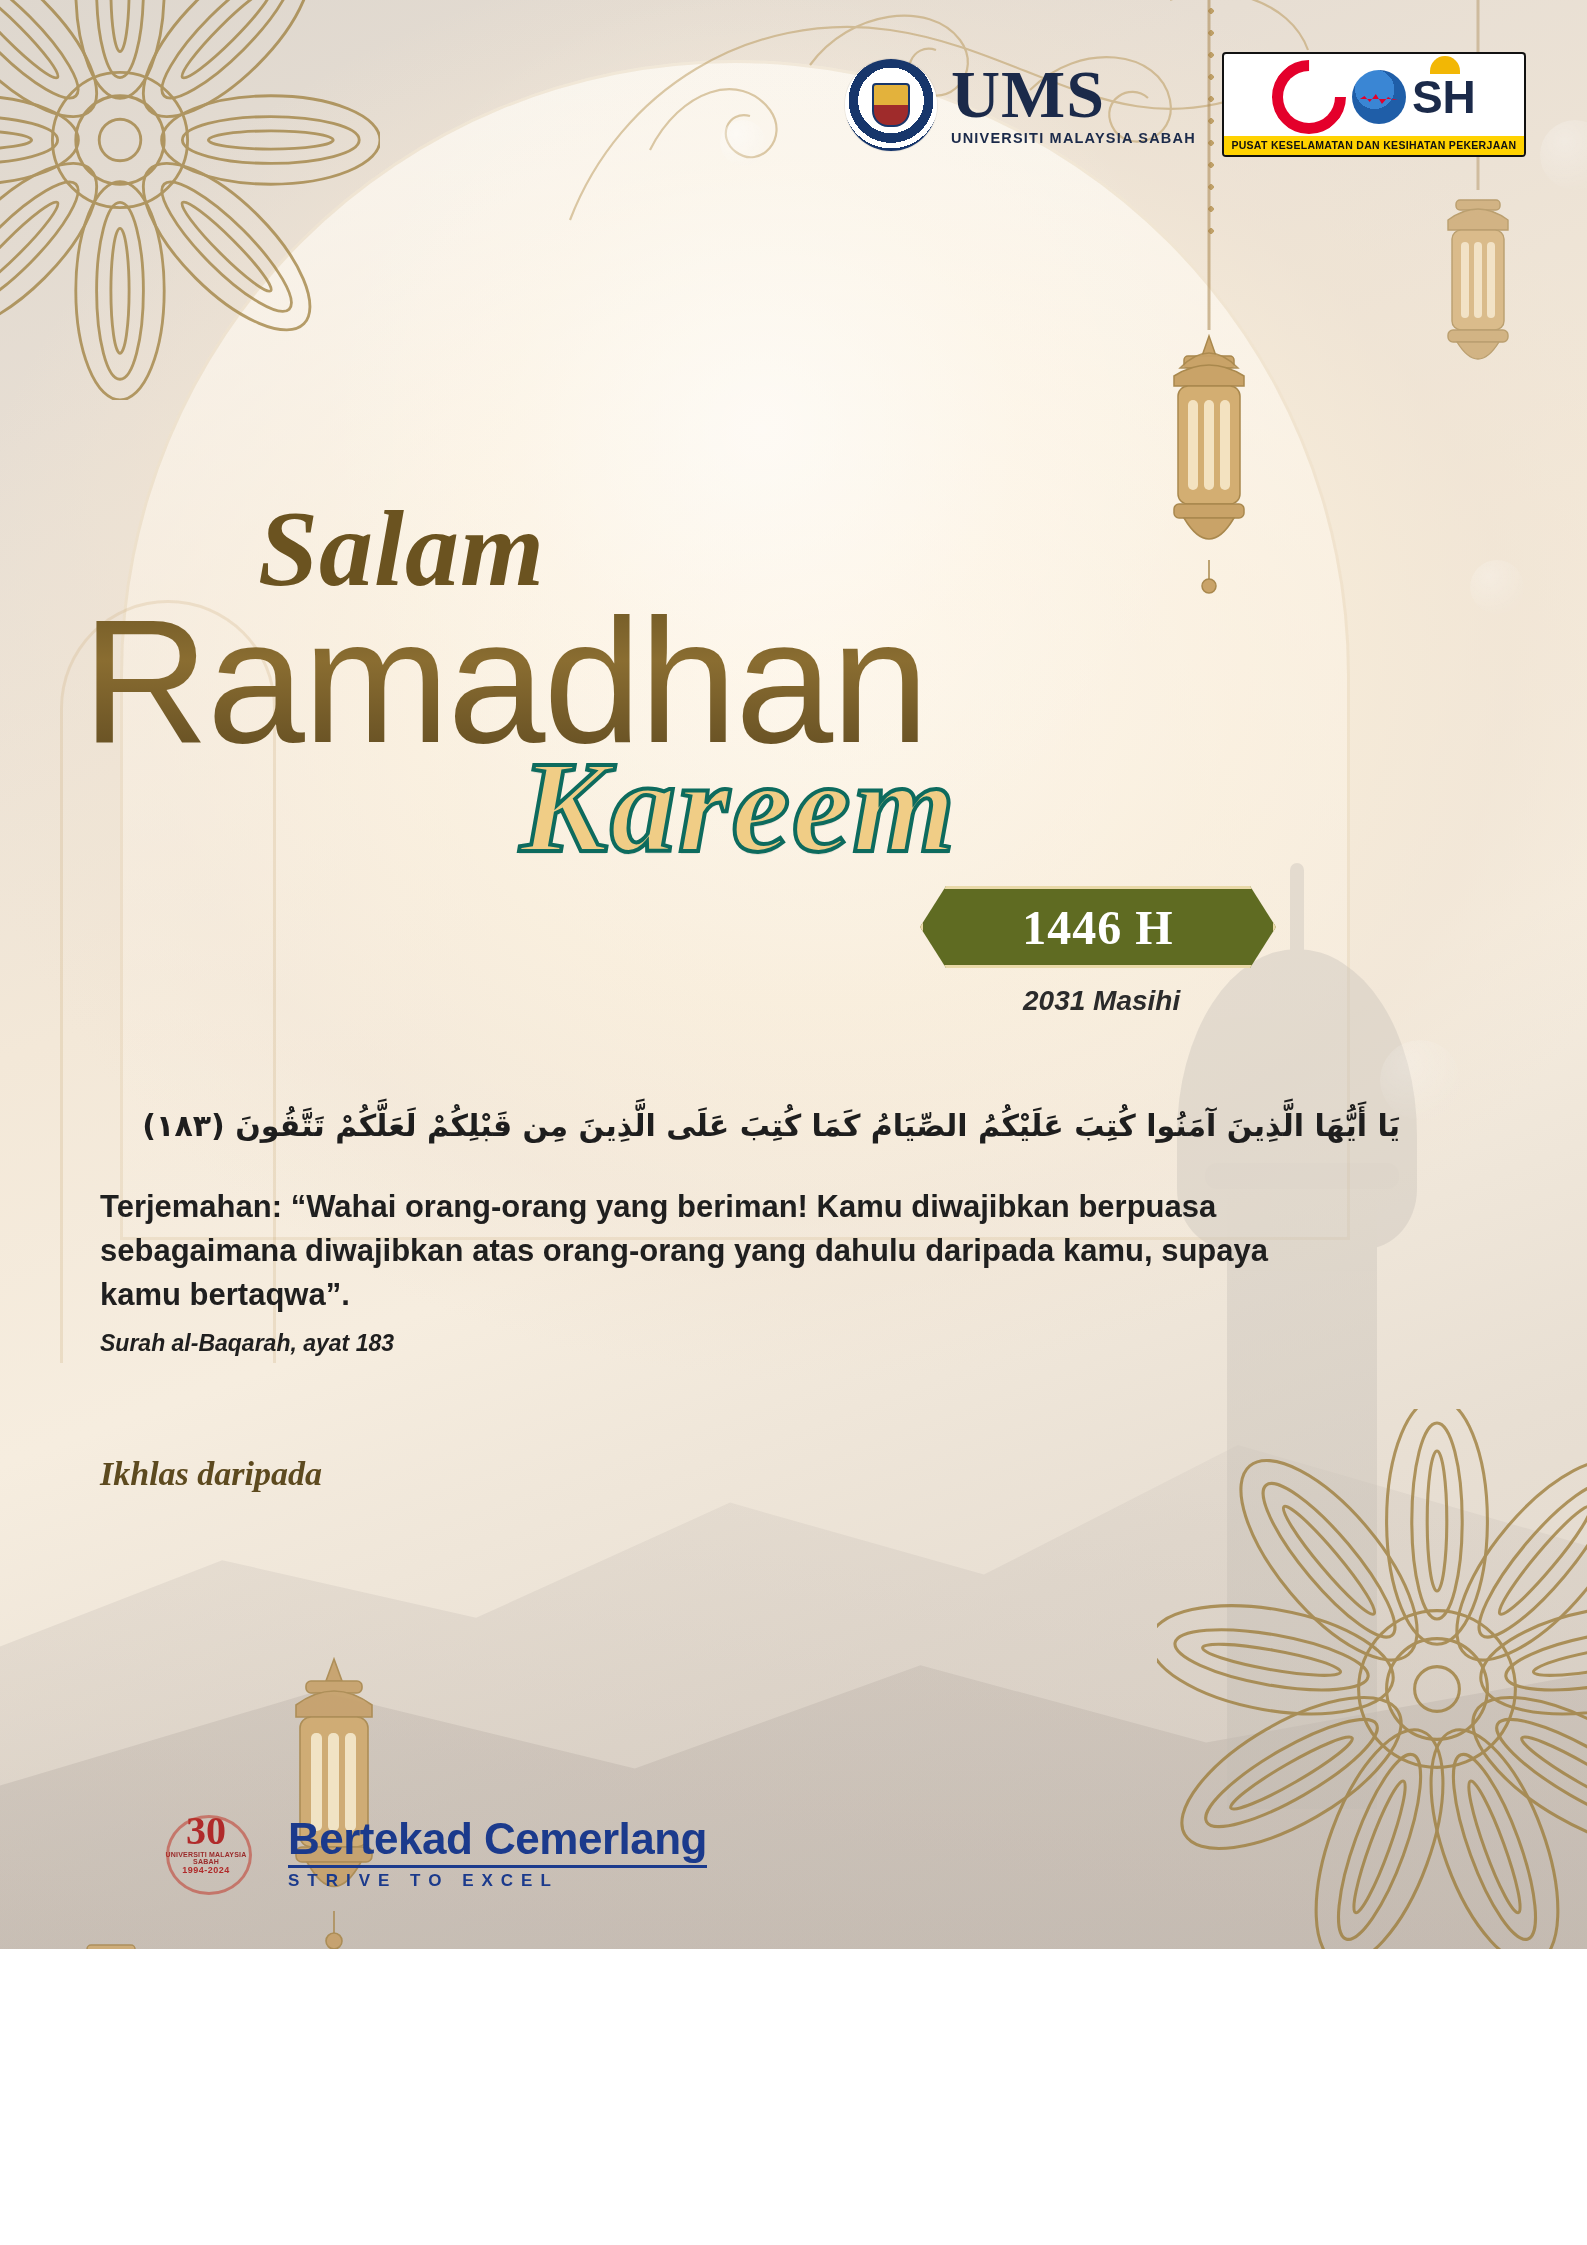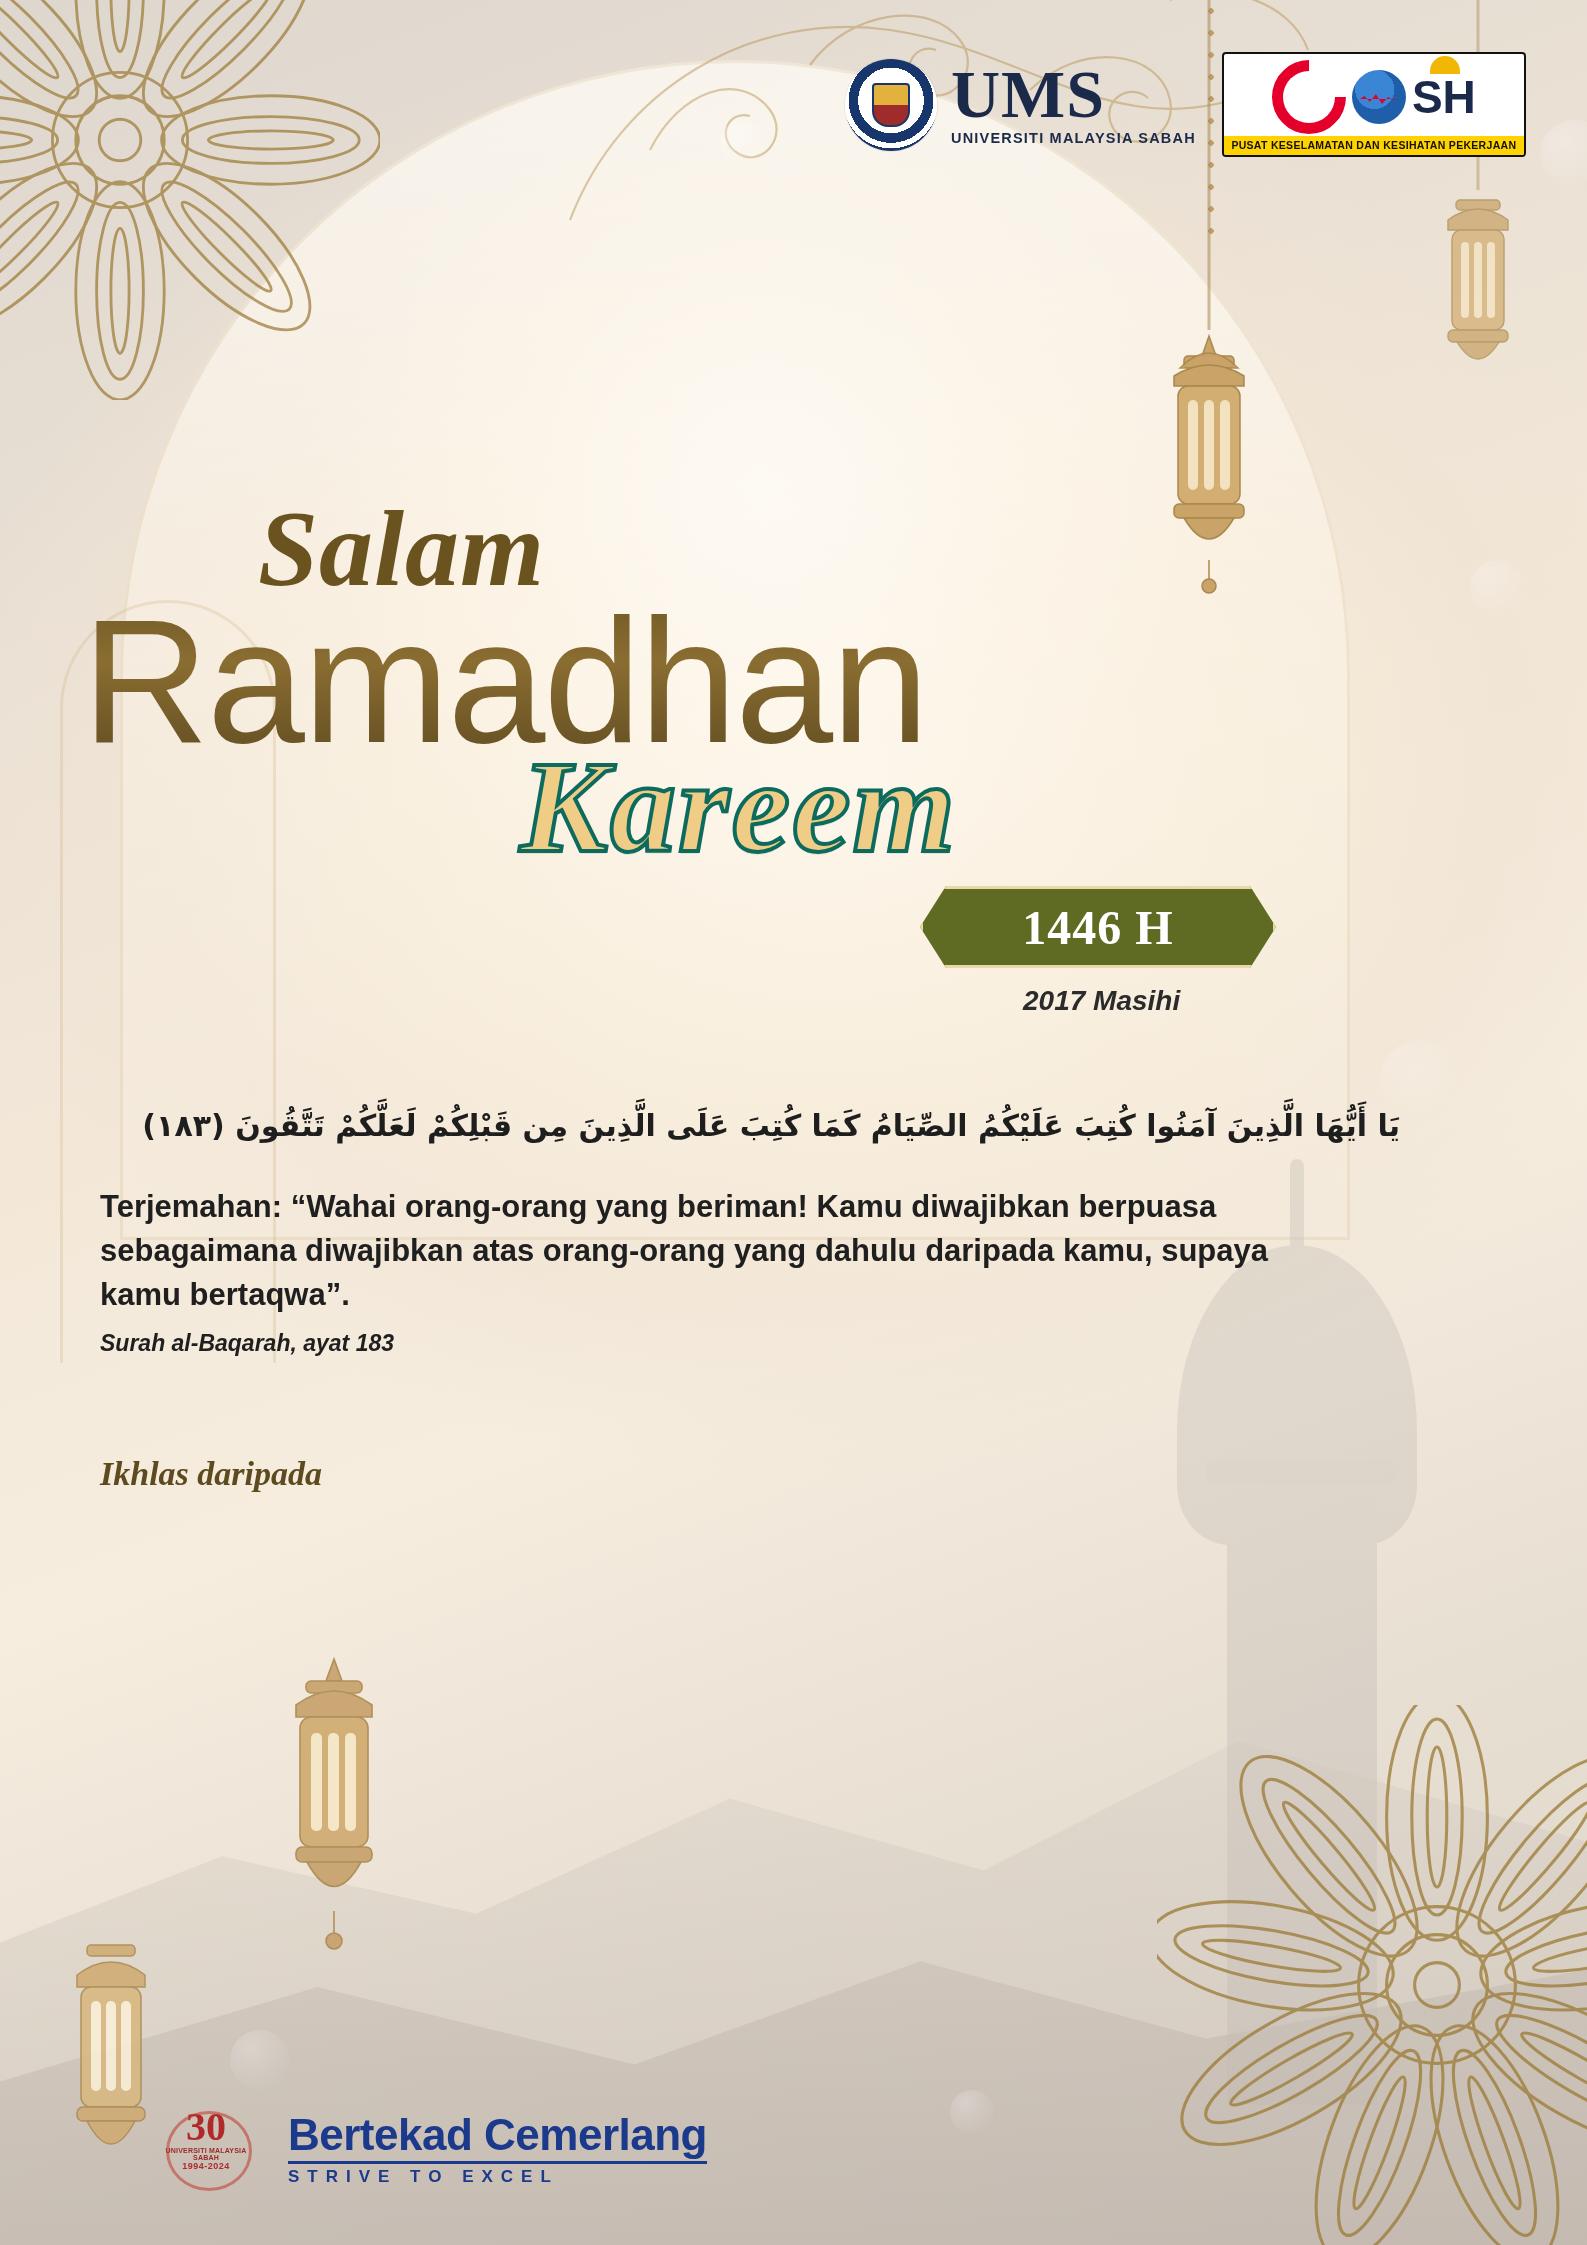--- a/index.html
+++ b/index.html
@@ -3,21 +3,21 @@
 <meta charset="utf-8">
 <style>
   html, body {
     margin: 0;
     padding: 0;
     background: #ffffff;
   }
   #poster {
     position: relative;
     width: 1587px;
-    height: 2245px;
+    height: 1949px;
     overflow: hidden;
     font-family: "Liberation Sans", sans-serif;
     background:
       radial-gradient(ellipse 1100px 900px at 52% 34%, #fdf6ea 0%, #f7ecd9 38%, rgba(240,228,212,0.6) 62%, rgba(226,216,205,0) 80%),
       linear-gradient(160deg, #ded7ce 0%, #e7ded3 18%, #f3e8d8 42%, #f6eddf 58%, #e8dfd3 78%, #ded5ca 100%);
   }
 
   
   .arch {
     position: absolute;
@@ -638,21 +638,21 @@
         <div class="cosh-helmet"></div>
       </div>
       <div class="cosh-band">PUSAT KESELAMATAN DAN KESIHATAN PEKERJAAN</div>
     </div>
   </div>
 
   <div class="salam">Salam</div>
   <div class="ramadhan">Ramadhan</div>
   <div class="kareem">Kareem</div>
   <div class="year-badge">1446 H</div>
-  <div class="masihi">2017 Masihi</div>
+  <div class="masihi">2031 Masihi</div>
 
   <div class="arabic">يَا أَيُّهَا الَّذِينَ آمَنُوا كُتِبَ عَلَيْكُمُ الصِّيَامُ كَمَا كُتِبَ عَلَى الَّذِينَ مِن قَبْلِكُمْ لَعَلَّكُمْ تَتَّقُونَ (١٨٣)</div>
   <div class="terjemahan">Terjemahan: “Wahai orang-orang yang beriman! Kamu diwajibkan berpuasa sebagaimana diwajibkan atas orang-orang yang dahulu daripada kamu, supaya kamu bertaqwa”.</div>
   <div class="surah">Surah al-Baqarah, ayat 183</div>
 
   <div class="ikhlas">Ikhlas daripada</div>
 
   <div class="footer">
     <div class="anniv">
       <div class="ring"></div>

